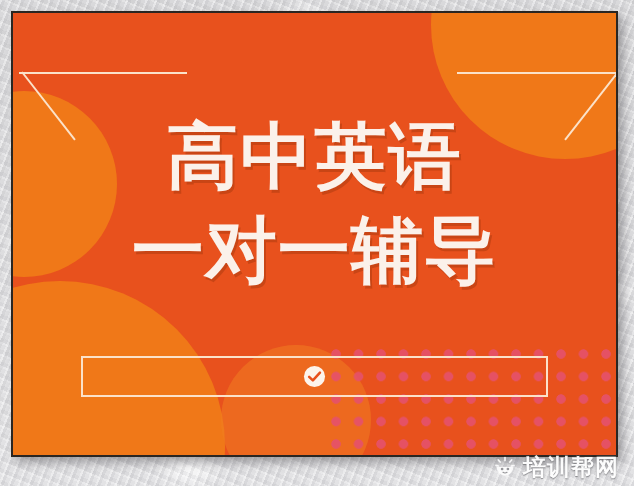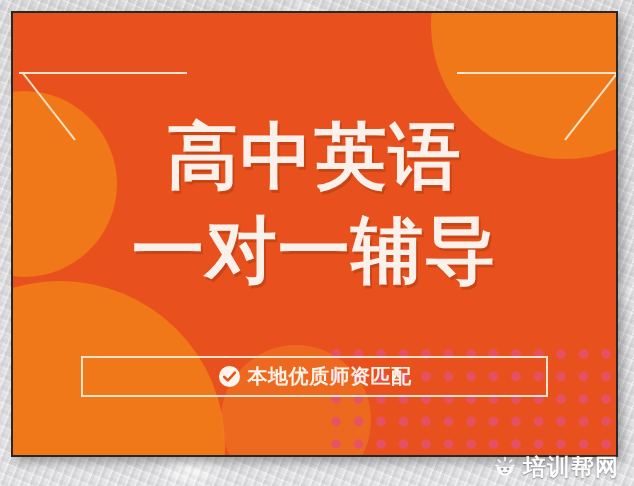--- a/index.html
+++ b/index.html
@@ -210,21 +210,20 @@
         <div class="headline-line" id="headline-line-2">一对一辅导</div>
       </div>
 
       <div id="badge-box">
 
         <div class="badge">
           <svg class="check-icon" viewBox="0 0 24 24">
             <circle cx="12" cy="12" r="11" fill="#fdf4ec"></circle>
             <path d="M6.4 12.3 L10.3 16.1 L17.7 7.9" fill="none" stroke="#e8511d" stroke-width="2.6" stroke-linecap="round" stroke-linejoin="round"></path>
           </svg>
-          <span class="badge-label">本地优质师资匹配</span>
         </div>
 
 
       </div>
 
     </div>
   </div>
 
   <div id="watermark">
     <svg id="watermark-icon" viewBox="0 0 24 24">

